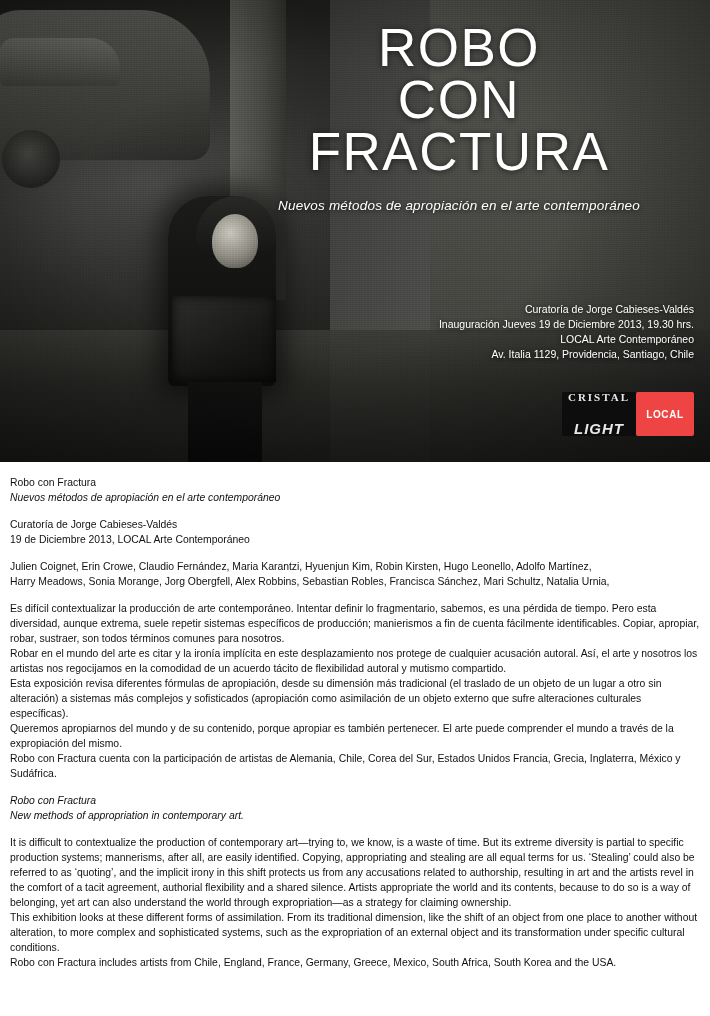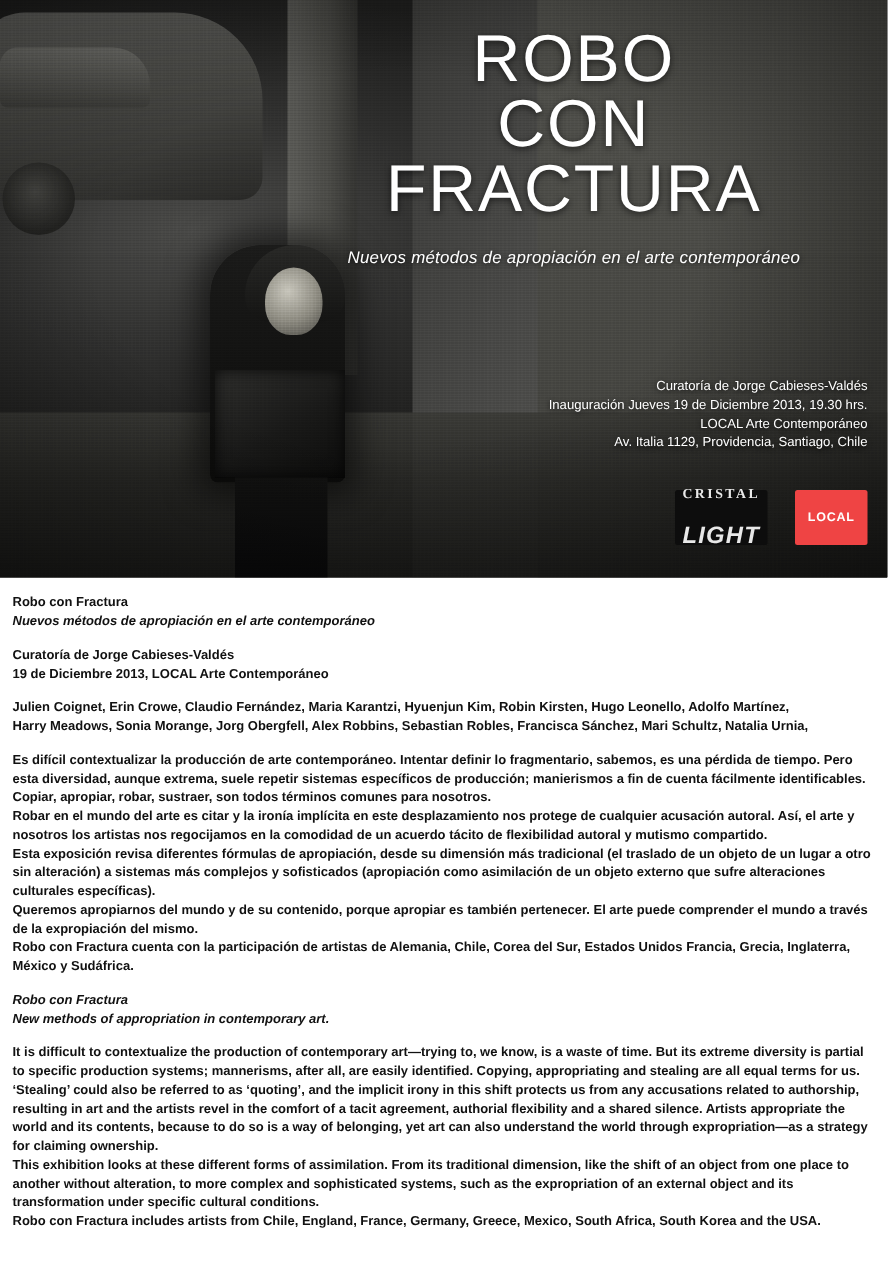--- a/index.html
+++ b/index.html
@@ -155,21 +155,21 @@
     color: #ffffff;
     font-size: 10.5px;
     line-height: 1.42;
     text-shadow: 0 1px 4px rgba(0,0,0,.8);
   }
   .logos {
     position: absolute;
     right: 16px;
     top: 392px;
     display: flex;
-    gap: 22px;
+    gap: 0;
     align-items: flex-start;
     justify-content: flex-end;
   }
   .logo-cristal {
     width: 74px; height: 44px;
     background: #0d0d0d;
     color: #e8e8e8;
     display: flex;
     flex-direction: column;
     align-items: center;
@@ -177,21 +177,21 @@
     line-height: 1;
     border-radius: 2px;
   }
   .logo-cristal .c1 {
     font-size: 11px;
     letter-spacing: 2px;
     font-weight: 700;
     font-family: "Liberation Serif", serif;
   }
   .logo-cristal .c2 {
-    font-size: 19px;
+    font-size: 15px;
     letter-spacing: 1px;
     font-weight: 700;
     font-style: italic;
     margin-top: 18px;
   }
   .logo-local {
     width: 58px; height: 44px;
     background: #ef4444;
     color: #ffffff;
     display: flex;
@@ -203,21 +203,21 @@
     border-radius: 2px;
   }
 
   
   .doc {
     padding: 14px 10px 0 10px;
     font-size: 10.4px;
     line-height: 1.44;
     color: #111111;
   }
-  .doc p { margin: 0; font-weight: bold; }
+  .doc p { margin: 0; }
   .block { margin-bottom: 12px; }
   .italic { font-style: italic; }
   .artists { margin-bottom: 12px; }
   .tight p { margin: 0; }
 </style>
 </head>
 <body>
 
 <div class="poster">
   <div class="photo-base"></div>

